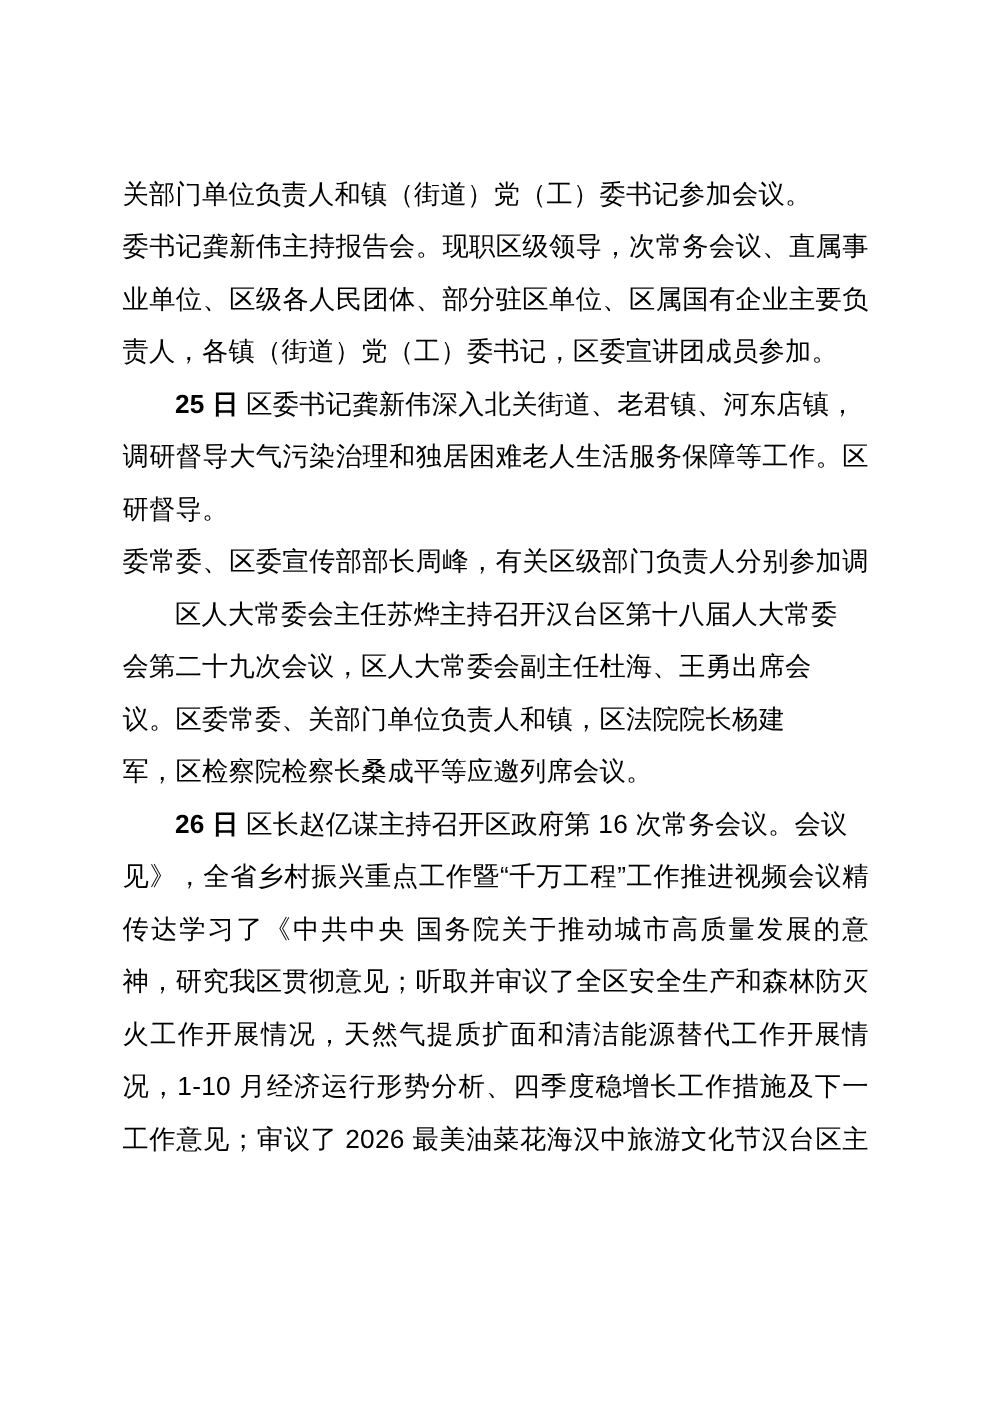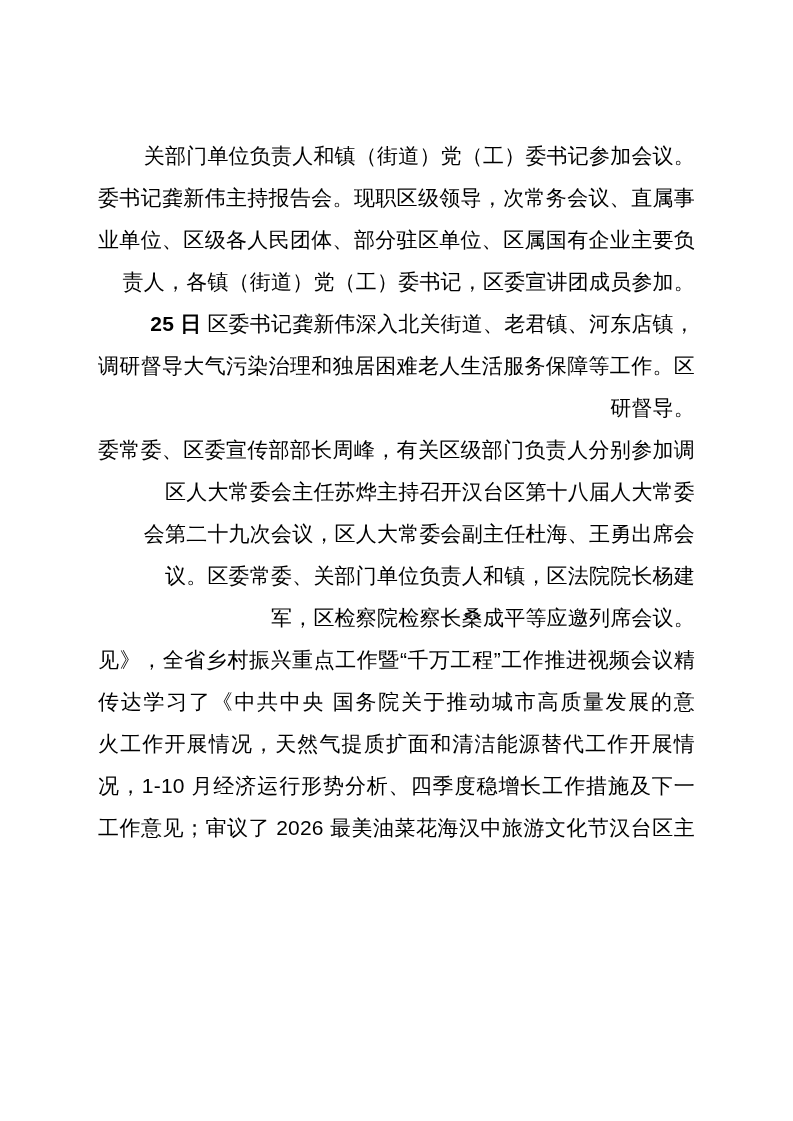--- a/index.html
+++ b/index.html
@@ -28,21 +28,21 @@
     left: 98px;
     top: 135px;
     width: 597px;
     font-size: 21px;
     line-height: 42px;
     letter-spacing: 0.2px;
   }
   .line {
     height: 42px;
     overflow: hidden;
-    text-align: right;
+    text-align: left;
   }
   .line.justify {
     text-align: justify;
     text-align-last: justify;
     text-justify: inter-ideograph;
   }
   .line.indent {
     text-indent: 2em;
   }
   .seg { font-weight: normal; }
@@ -58,19 +58,21 @@
       <div class="line justify"><span class="seg">业单位、区级各人民团体、部分驻区单位、区属国有企业主要负</span></div>
       <div class="line"><span class="seg">责人，各镇（街道）党（工）委书记，区委宣讲团成员参加。</span></div>
       <div class="line indent"><span class="seg bold">25 日</span><span class="seg"> 区委书记龚新伟深入北关街道、老君镇、河东店镇，</span></div>
       <div class="line justify"><span class="seg">调研督导大气污染治理和独居困难老人生活服务保障等工作。区</span></div>
       <div class="line"><span class="seg">研督导。</span></div>
       <div class="line justify"><span class="seg">委常委、区委宣传部部长周峰，有关区级部门负责人分别参加调</span></div>
       <div class="line indent"><span class="seg">区人大常委会主任苏烨主持召开汉台区第十八届人大常委</span></div>
       <div class="line"><span class="seg">会第二十九次会议，区人大常委会副主任杜海、王勇出席会</span></div>
       <div class="line"><span class="seg">议。区委常委、关部门单位负责人和镇，区法院院长杨建</span></div>
       <div class="line"><span class="seg">军，区检察院检察长桑成平等应邀列席会议。</span></div>
+      <div class="line indent"><span class="seg bold">26 日</span><span class="seg"> 区长赵亿谋主持召开区政府第 16 次常务会议。会议</span></div>
       <div class="line justify"><span class="seg">见》，全省乡村振兴重点工作暨“千万工程”工作推进视频会议精</span></div>
       <div class="line justify"><span class="seg">传达学习了《中共中央 国务院关于推动城市高质量发展的意</span></div>
+      <div class="line justify"><span class="seg">神，研究我区贯彻意见；听取并审议了全区安全生产和森林防灭</span></div>
       <div class="line justify"><span class="seg">火工作开展情况，天然气提质扩面和清洁能源替代工作开展情</span></div>
       <div class="line justify"><span class="seg">况，1-10 月经济运行形势分析、四季度稳增长工作措施及下一步</span></div>
       <div class="line justify"><span class="seg">工作意见；审议了 2026 最美油菜花海汉中旅游文化节汉台区主</span></div>
     </div>
 </div>
 
 </body></html>

